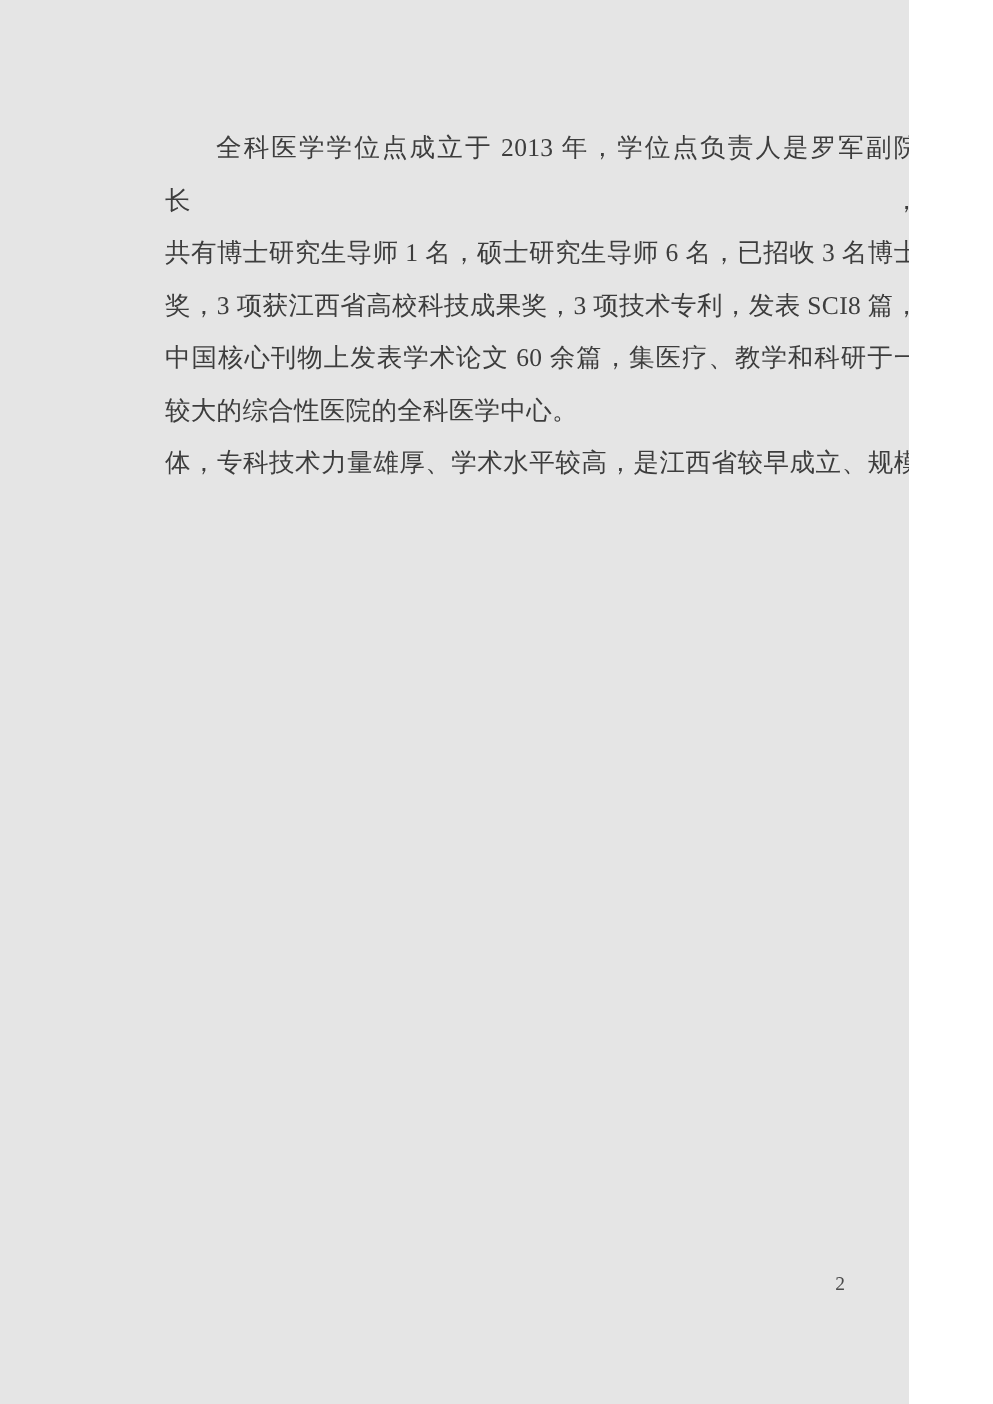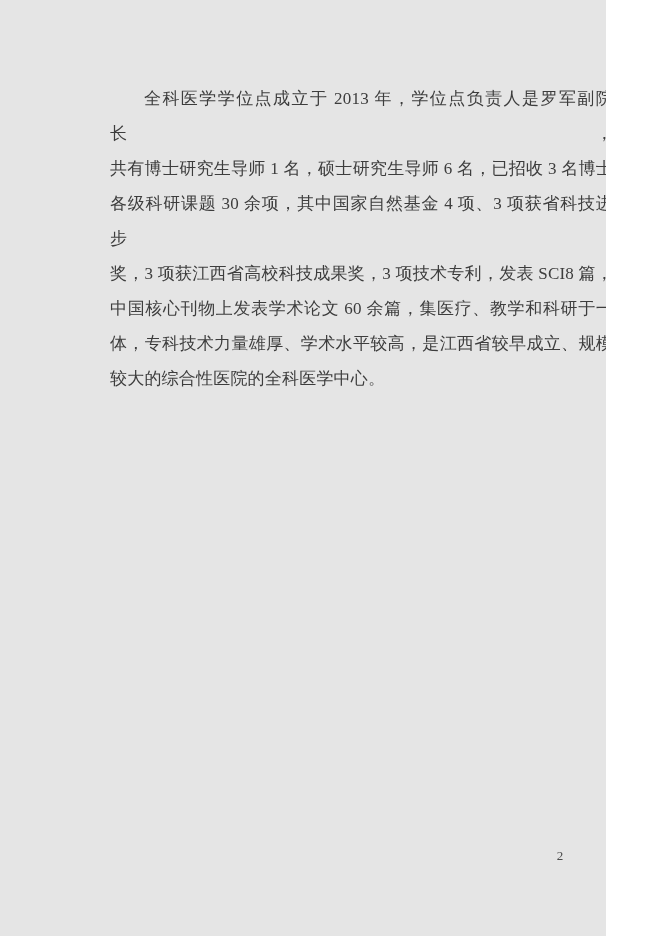--- a/index.html
+++ b/index.html
@@ -49,22 +49,21 @@
   }
 </style>
 </head>
 <body>
 
 <div class="page">
 
   <div class="textblock">
     <div class="para-line first">全科医学学位点成立于 2013 年，学位点负责人是罗军副院长，</div>
     <div class="para-line">共有博士研究生导师 1 名，硕士研究生导师 6 名，已招收 3 名博士</div>
-    <div class="para-line">各级科研课题 30 余项，其中国家自然基金 4 项、3 项获省科技进步</div>
     <div class="para-line">奖，3 项获江西省高校科技成果奖，3 项技术专利，发表 SCI8 篇，</div>
     <div class="para-line">中国核心刊物上发表学术论文 60 余篇，集医疗、教学和科研于一</div>
+    <div class="para-line last">较大的综合性医院的全科医学中心。</div>
     <div class="para-line">体，专科技术力量雄厚、学术水平较高，是江西省较早成立、规模</div>
-    <div class="para-line last">较大的综合性医院的全科医学中心。</div>
   </div>
 
   <div class="page-number">2</div>
 
 </div>
 
 </body></html>

